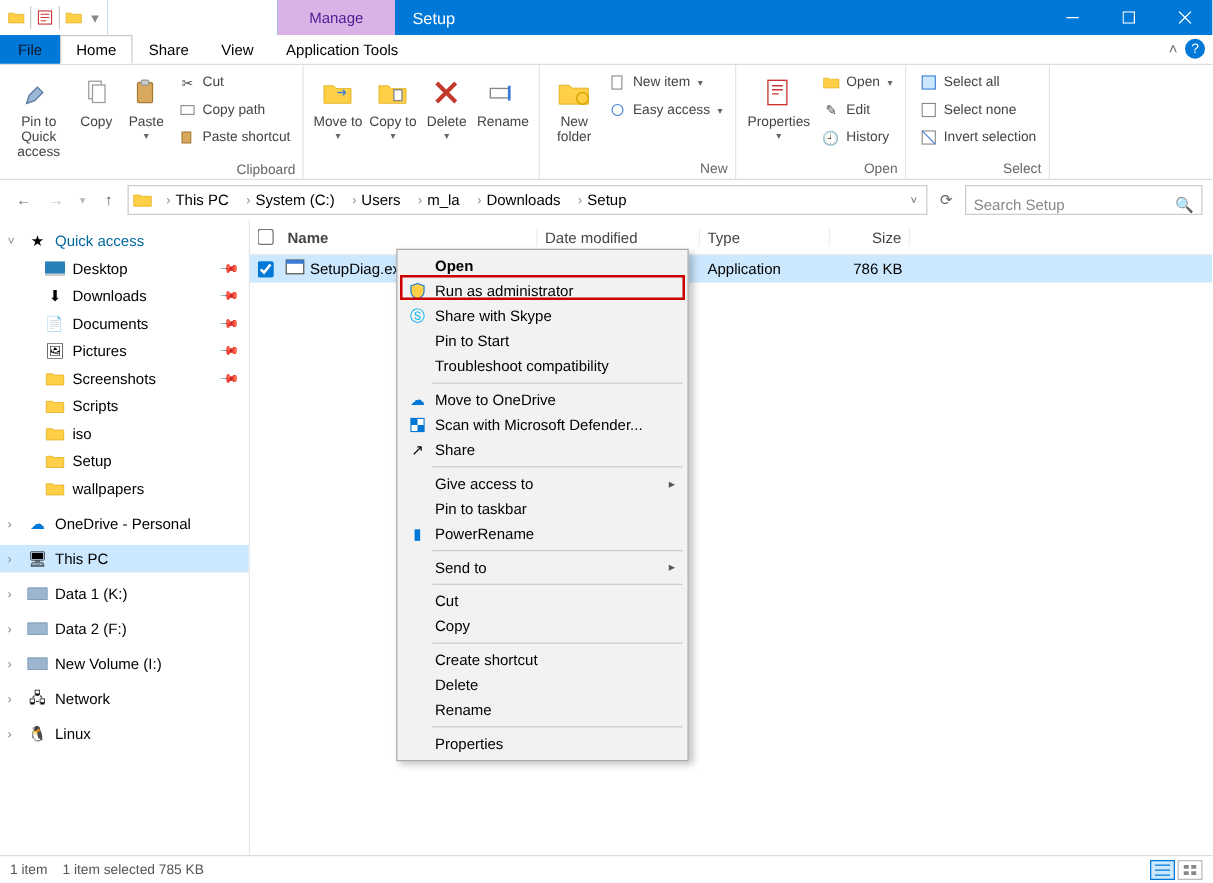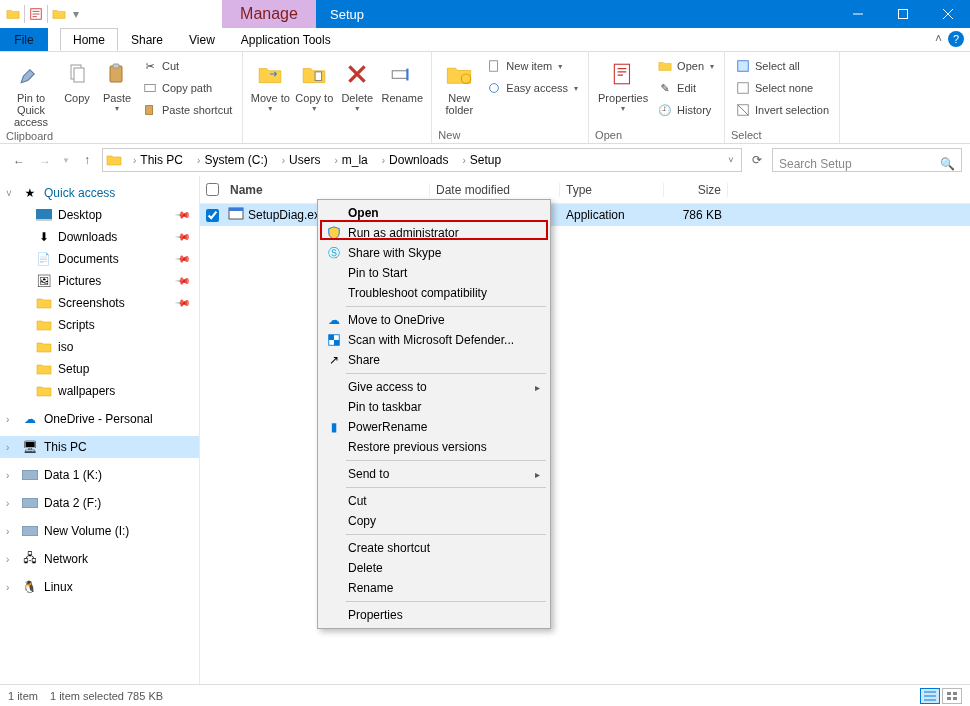--- a/index.html
+++ b/index.html
@@ -4,40 +4,40 @@
 <style>
 * { margin: 0; padding: 0; box-sizing: border-box; font-family: "Segoe UI", sans-serif; }
 body { width: 970px; height: 706px; background: #fff; overflow: hidden; font-size: 12px; position: relative; }
 
 
 .titlebar { height: 28px; background: #0078d7; display: flex; align-items: stretch; color: #fff; }
 .titlebar .qat { display: flex; align-items: center; background: #fff; padding: 0 4px; gap: 2px; }
 .titlebar .qat .qat-icon { width: 18px; height: 22px; display: flex; align-items: center; justify-content: center; }
 .titlebar .qat svg { width: 14px; height: 14px; }
 .titlebar .qat .sep { width: 1px; height: 18px; background: #ccc; }
-.titlebar .manage-tab { background: #d9b3e6; color: #7f1d1d; width: 94px; display: flex; align-items: center; justify-content: center; font-size: 16px; text-align: center; }
+.titlebar .manage-tab { background: #d9b3e6; color: #4c1d95; width: 94px; display: flex; align-items: center; justify-content: center; font-size: 12px; text-align: center; }
 .titlebar .title-text { background: #0078d7; color: #fff; padding: 0 14px; display: flex; align-items: center; font-size: 13px; flex: 1; }
 .titlebar .winbtns { display: flex; }
 .titlebar .winbtn { width: 45px; display: flex; align-items: center; justify-content: center; }
 .titlebar .winbtn svg { stroke: #fff; fill: none; }
 
 
 .tabs { height: 24px; background: #fff; display: flex; align-items: stretch; border-bottom: 1px solid #ddd; position: relative; }
 .tabs .file-tab { background: #0078d7; color: #0f172a; width: 48px; display: flex; align-items: center; justify-content: center; }
 .tabs .tab { padding: 0 12px; display: flex; align-items: center; color: #000; font-size: 12px; border: 1px solid transparent; }
-.tabs .tab.active { border: 1px solid #ccc; border-bottom: 1px solid #fff; background: #fff; margin-left: 12px; }
+.tabs .tab.active { border: 1px solid #ccc; border-bottom: 1px solid #fff; background: #fff; }
 .tabs .help { position: absolute; right: 6px; top: 3px; display: flex; gap: 6px; align-items: center; }
 .tabs .help .caret { color: #666; }
 .tabs .help .q { width: 16px; height: 16px; border-radius: 50%; background: #0078d7; color: #fff; display: flex; align-items: center; justify-content: center; font-size: 11px; }
 
 
 .ribbon { height: 92px; background: #fff; border-bottom: 1px solid #ddd; display: flex; }
 .ribbon .group { border-right: 1px solid #e5e5e5; padding: 2px 6px 0 6px; display: flex; flex-direction: column; }
 .ribbon .group .contents { flex: 1; display: flex; align-items: flex-start; gap: 2px; }
-.ribbon .group .label { text-align: left; font-size: 11px; color: #666; padding: 2px 0; }
+.ribbon .group .label { text-align: right; font-size: 11px; color: #666; padding: 2px 0; }
 .rib-btn-lg { width: 50px; text-align: center; font-size: 11px; color: #444; padding-top: 2px; }
 .rib-btn-lg .ico { height: 36px; display: flex; align-items: center; justify-content: center; }
 .rib-btn-lg .lbl { line-height: 12px; }
 .rib-btn-lg .caret-d { font-size: 8px; color: #666; }
 .rib-col { display: flex; flex-direction: column; gap: 2px; padding-top: 2px; }
 .rib-sm { display: flex; align-items: center; gap: 4px; font-size: 11px; color: #444; height: 20px; padding: 0 4px; white-space: nowrap; }
 .rib-sm .ico { width: 16px; height: 16px; display: flex; align-items: center; justify-content: center; }
 .rib-sm .caret-r { font-size: 8px; color: #666; margin-left: 2px; }
 
 
@@ -599,21 +599,20 @@
   <div class="ctx-sep"></div>
   <div class="ctx-item">
       <span>Give access to</span>
       <span class="sub-arrow">▸</span>
     </div>
   <div class="ctx-item">Pin to taskbar</div>
   <div class="ctx-item">
       <span class="mi-ico" style="color:#0078d7">▮</span>
       <span>PowerRename</span>
     </div>
-  <div class="ctx-item">Restore previous versions</div>
   <div class="ctx-sep"></div>
   <div class="ctx-item">
       <span>Send to</span>
       <span class="sub-arrow">▸</span>
     </div>
   <div class="ctx-sep"></div>
   <div class="ctx-item">Cut</div>
   <div class="ctx-item">Copy</div>
   <div class="ctx-sep"></div>
   <div class="ctx-item">Create shortcut</div>

